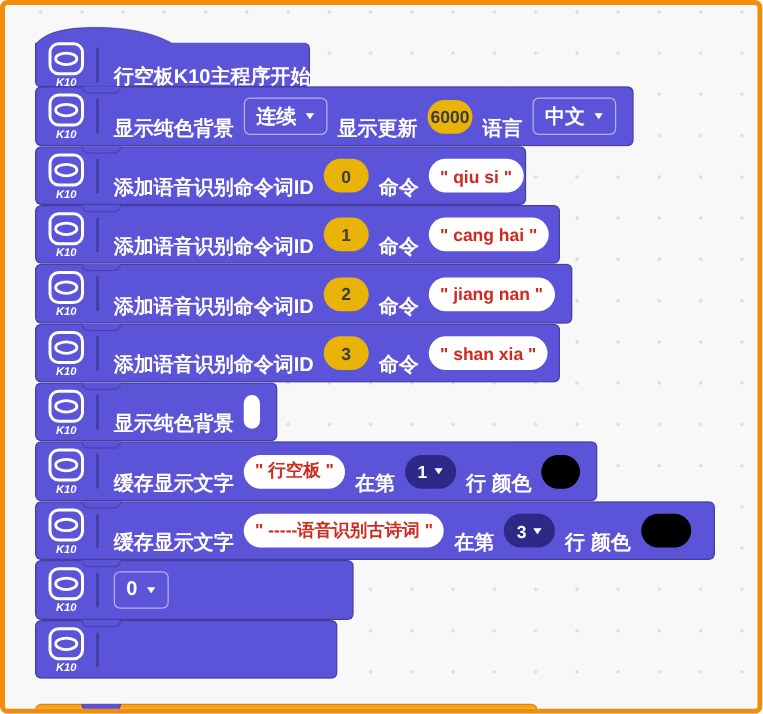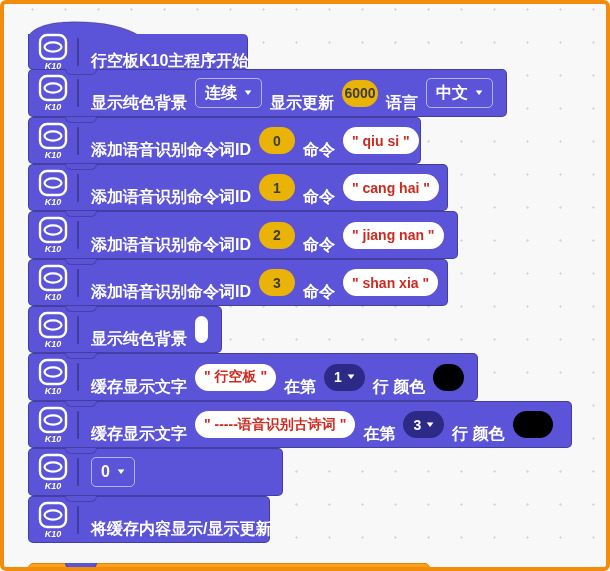--- a/index.html
+++ b/index.html
@@ -245,20 +245,19 @@
     </span>
   </div>
 
   <div class="blk b11 notched">
     <svg class="k10" viewBox="0 0 32 38">
       <rect x="3" y="2" width="26" height="24" rx="7" fill="none" stroke="#fff" stroke-width="2.4"></rect>
       <ellipse cx="16" cy="14" rx="8.5" ry="4.6" fill="none" stroke="#fff" stroke-width="2.2"></ellipse>
       <text x="16" y="36" text-anchor="middle" font-size="9" font-weight="bold" font-style="italic" fill="#fff">K10</text>
     </svg>
     <span class="divider"></span>
-    <span class="label">将缓存内容显示/显示更新</span>
   </div>
 
   <div class="blk b12 notched">
     <span class="label">循环执行</span>
   </div>
 
 </div>
 
 </body></html>

